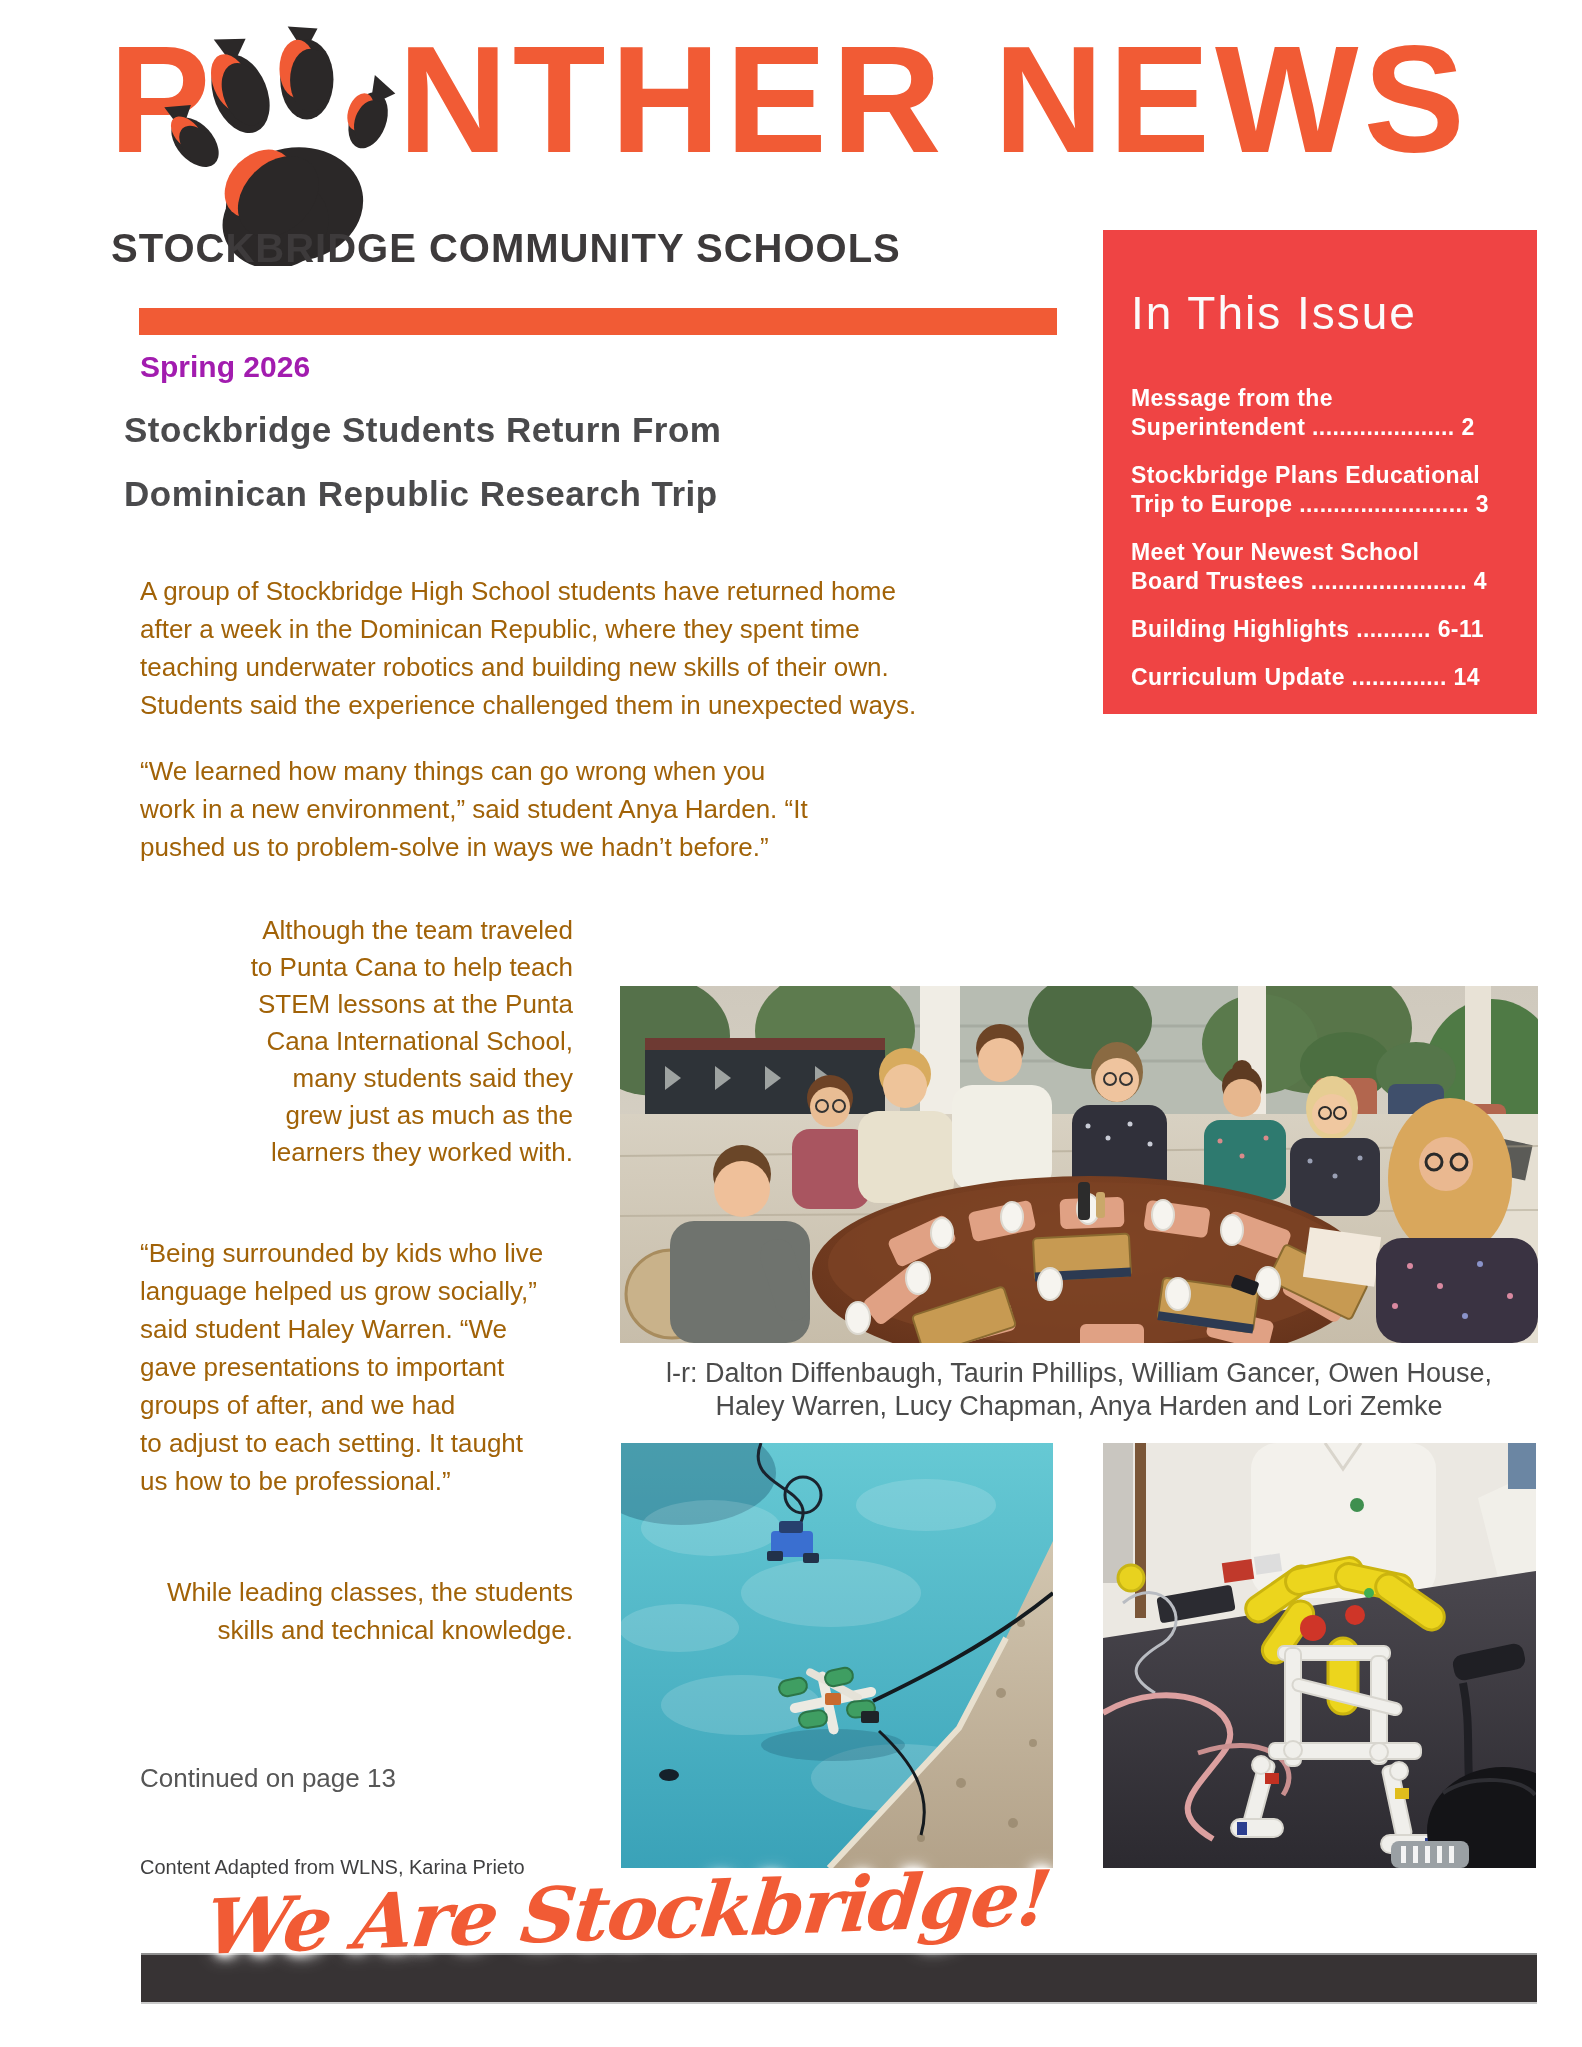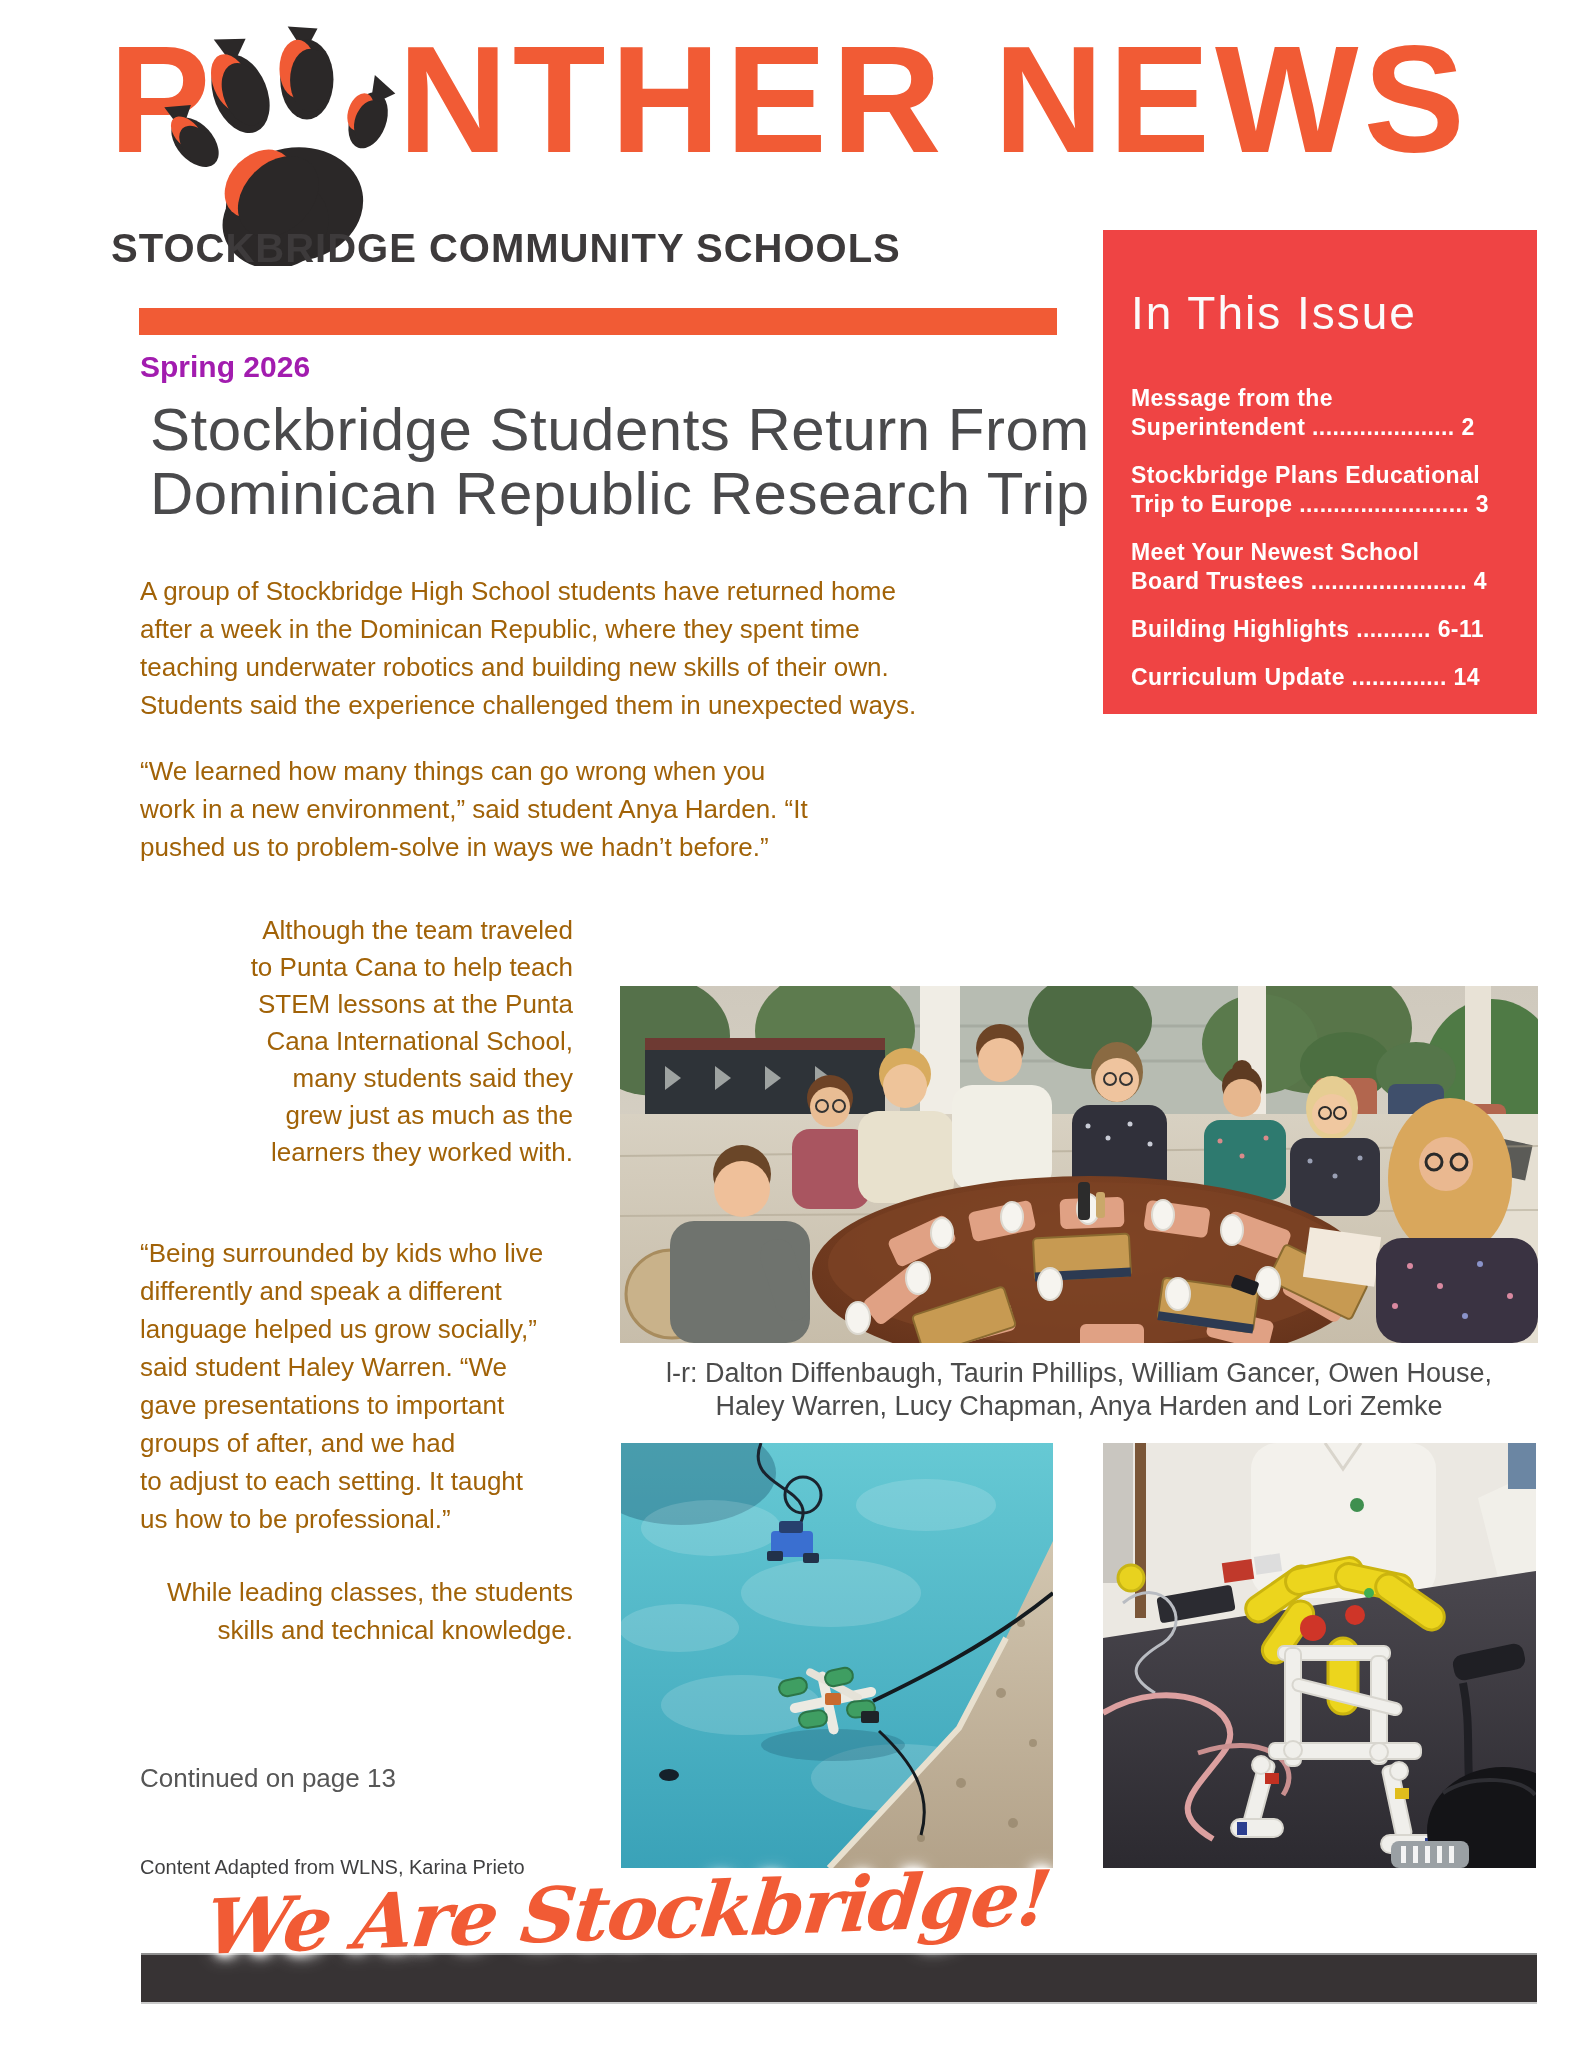--- a/index.html
+++ b/index.html
@@ -19,21 +19,21 @@
   
   .issue-box{position:absolute;left:1103px;top:230px;width:434px;height:484px;background:#ef4444;
         box-sizing:border-box;padding:0 28px;color:#ffffff;}
   .issue-title{margin-top:56px;font-size:46px;font-weight:300;letter-spacing:2px;color:#fbfbfb;}
   .toc{margin-top:44px;}
   .toc-item{font-size:23px;font-weight:700;line-height:29px;letter-spacing:0.4px;margin-bottom:19px;}
   .toc-item div{white-space:nowrap;}
 
   
   .spring{position:absolute;left:140px;top:350px;font-size:30px;font-weight:700;color:#a21caf;}
-  .headline{position:absolute;left:150px;top:398px;font-size:60px;font-weight:400;
+  .headline{position:absolute;left:124px;top:398px;font-size:35px;font-weight:700;
         line-height:64px;color:#4A4A4C;letter-spacing:0.5px;}
   .headline div{white-space:nowrap;}
   .bodytext{position:absolute;font-size:26px;line-height:38px;color:#a16207;}
   .bodytext div{white-space:nowrap;}
   .align-right{text-align:right;width:433px;}
   .p1{left:140px;top:572px;}
   .p2{left:140px;top:752px;}
   .p3{left:140px;top:912px;line-height:37px;}
   .p4{left:140px;top:1234px;}
   .p5{left:140px;top:1573px;}
@@ -140,21 +140,20 @@
       <div>Although the team traveled</div>
       <div>to Punta Cana to help teach</div>
       <div>STEM lessons at the Punta</div>
       <div>Cana International School,</div>
       <div>many students said they</div>
       <div>grew just as much as the</div>
       <div>learners they worked with.</div>
     </div>
   <div class="bodytext p4">
       <div>“Being surrounded by kids who live</div>
-      <div>differently and speak a different</div>
       <div>language helped us grow socially,”</div>
       <div>said student Haley Warren. “We</div>
       <div>gave presentations to important</div>
       <div>groups of after, and we had</div>
       <div>to adjust to each setting. It taught</div>
       <div>us how to be professional.”</div>
     </div>
   <div class="bodytext p5 align-right">
       <div>While leading classes, the students</div>
       <div>skills and technical knowledge.</div>

